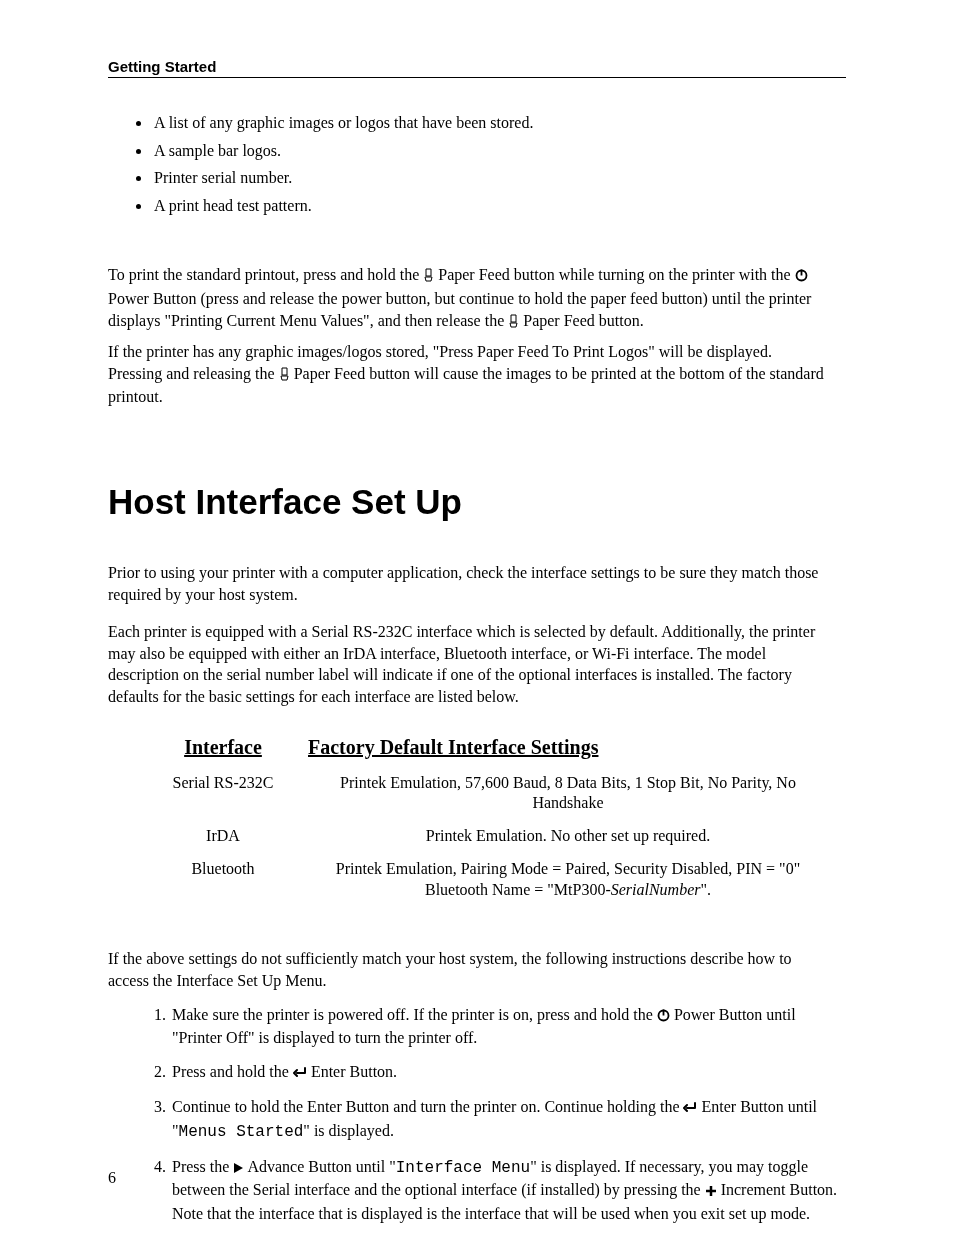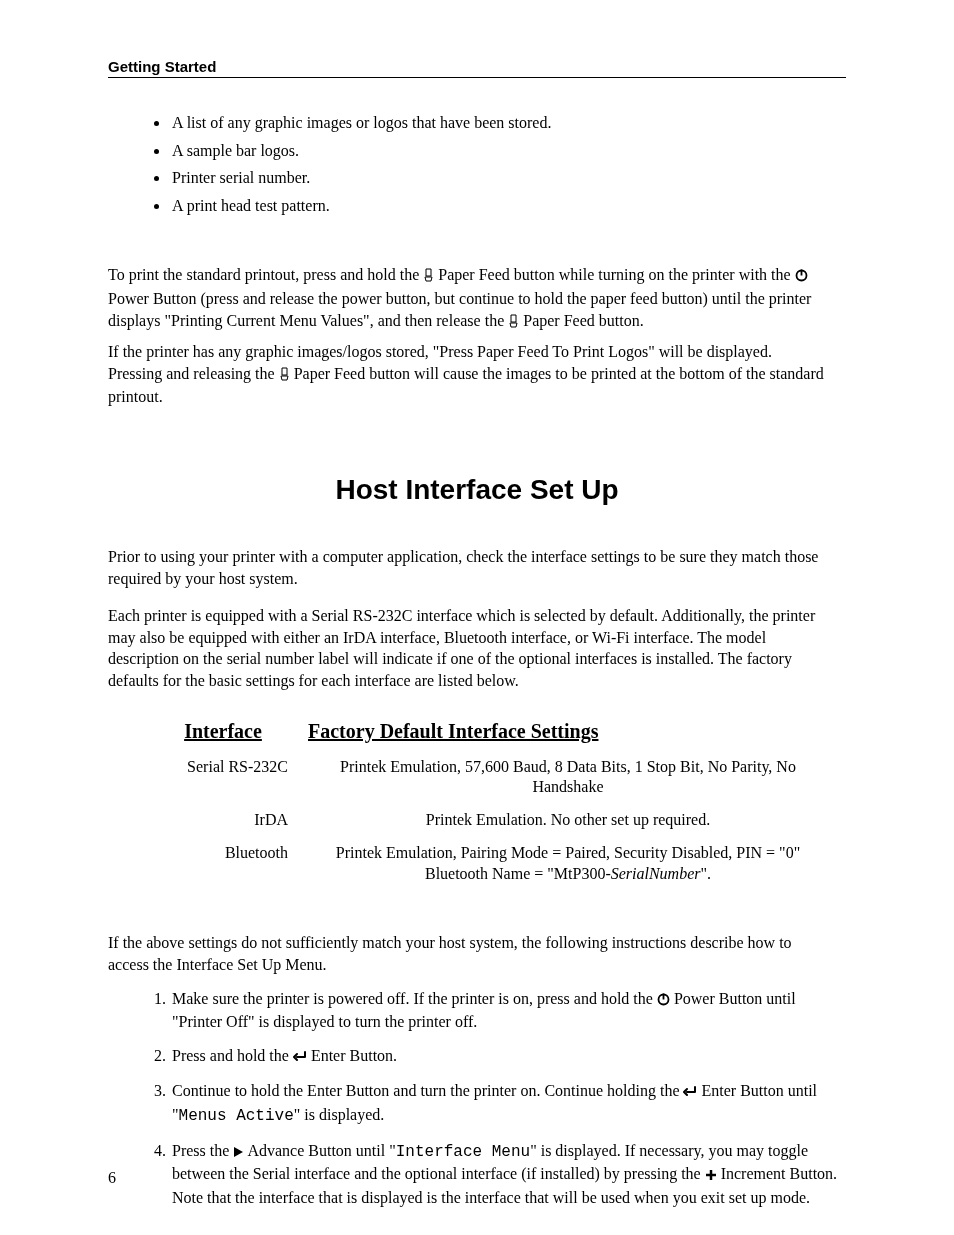--- a/index.html
+++ b/index.html
@@ -20,41 +20,40 @@
   .section-header {
     font-family: Arial, Helvetica, sans-serif;
     font-weight: bold;
     font-size: 15px;
     border-bottom: 1.5px solid #000;
     padding-bottom: 2px;
     margin-bottom: 34px;
   }
   ul.bullets {
     list-style-type: disc;
-    margin: 0 0 0 62px;
+    margin: 0 0 0 44px;
     padding: 0;
   }
   ul.bullets li {
     margin-bottom: 6px;
     padding-left: 2px;
     line-height: 1.35;
   }
   p.body {
     margin: 0 16px 8px 0;
     line-height: 1.35;
     text-align: left;
   }
   .spacer-md { height: 42px; }
   .spacer-lg { height: 54px; }
   h1.heading {
     font-family: Arial, Helvetica, sans-serif;
     font-weight: bold;
-    font-size: 28px;
-    text-align: center;
-    margin: 4px 0 40px 0;
+    font-size: 35px;
+    margin: 12px 0 40px 0;
   }
   .icon {
     display: inline-block;
     vertical-align: -2px;
   }
   table.settings {
     border-collapse: collapse;
     margin: 24px 0 0 40px;
     width: 690px;
   }
@@ -71,21 +70,21 @@
     width: 130px;
     text-decoration: underline;
   }
   table.settings td {
     padding: 6px 10px;
     vertical-align: top;
     line-height: 1.3;
     text-align: center;
   }
   table.settings td.col-int {
-    text-align: right;
+    text-align: center;
   }
   .italic { font-style: italic; }
   ol.steps {
     margin: 12px 0 0 28px;
     padding: 0 0 0 34px;
   }
   ol.steps li {
     margin-bottom: 12px;
     padding-left: 2px;
     line-height: 1.35;
@@ -175,21 +174,21 @@
           </svg></span><span> Power Button until "Printer Off" is displayed to turn the printer off.</span>
     </li>
     <li>
       <span>Press and hold the </span><span class="icon"><svg width="14" height="12" viewBox="0 0 14 12">
             <path d="M12 1 v5 h-8 M4 3 l-3 3 l3 3" fill="none" stroke="#000" stroke-width="2" stroke-linejoin="round" stroke-linecap="round"></path>
           </svg></span><span> Enter Button.</span>
     </li>
     <li>
       <span>Continue to hold the Enter Button and turn the printer on.  Continue holding the </span><span class="icon"><svg width="14" height="12" viewBox="0 0 14 12">
             <path d="M12 1 v5 h-8 M4 3 l-3 3 l3 3" fill="none" stroke="#000" stroke-width="2" stroke-linejoin="round" stroke-linecap="round"></path>
-          </svg></span><span> Enter Button until "</span><span class="mono">Menus Active</span><span>" is displayed.</span>
+          </svg></span><span> Enter Button until "</span><span class="mono">Menus Started</span><span>" is displayed.</span>
     </li>
     <li>
       <span>Press the </span><span class="icon"><svg width="11" height="12" viewBox="0 0 11 12">
             <polygon points="1,1 10,6 1,11" fill="#000"></polygon>
           </svg></span><span> Advance Button until "</span><span class="mono">Interface Menu</span><span>" is displayed.  If necessary, you may toggle between the Serial interface and the optional interface (if installed) by pressing the </span><span class="icon"><svg width="12" height="12" viewBox="0 0 12 12">
             <line x1="6" y1="1" x2="6" y2="11" stroke="#000" stroke-width="2.5"></line>
             <line x1="1" y1="6" x2="11" y2="6" stroke="#000" stroke-width="2.5"></line>
           </svg></span><span> Increment Button.  Note that the interface that is displayed is the interface that will be used when you exit set up mode.</span>
     </li>
 

